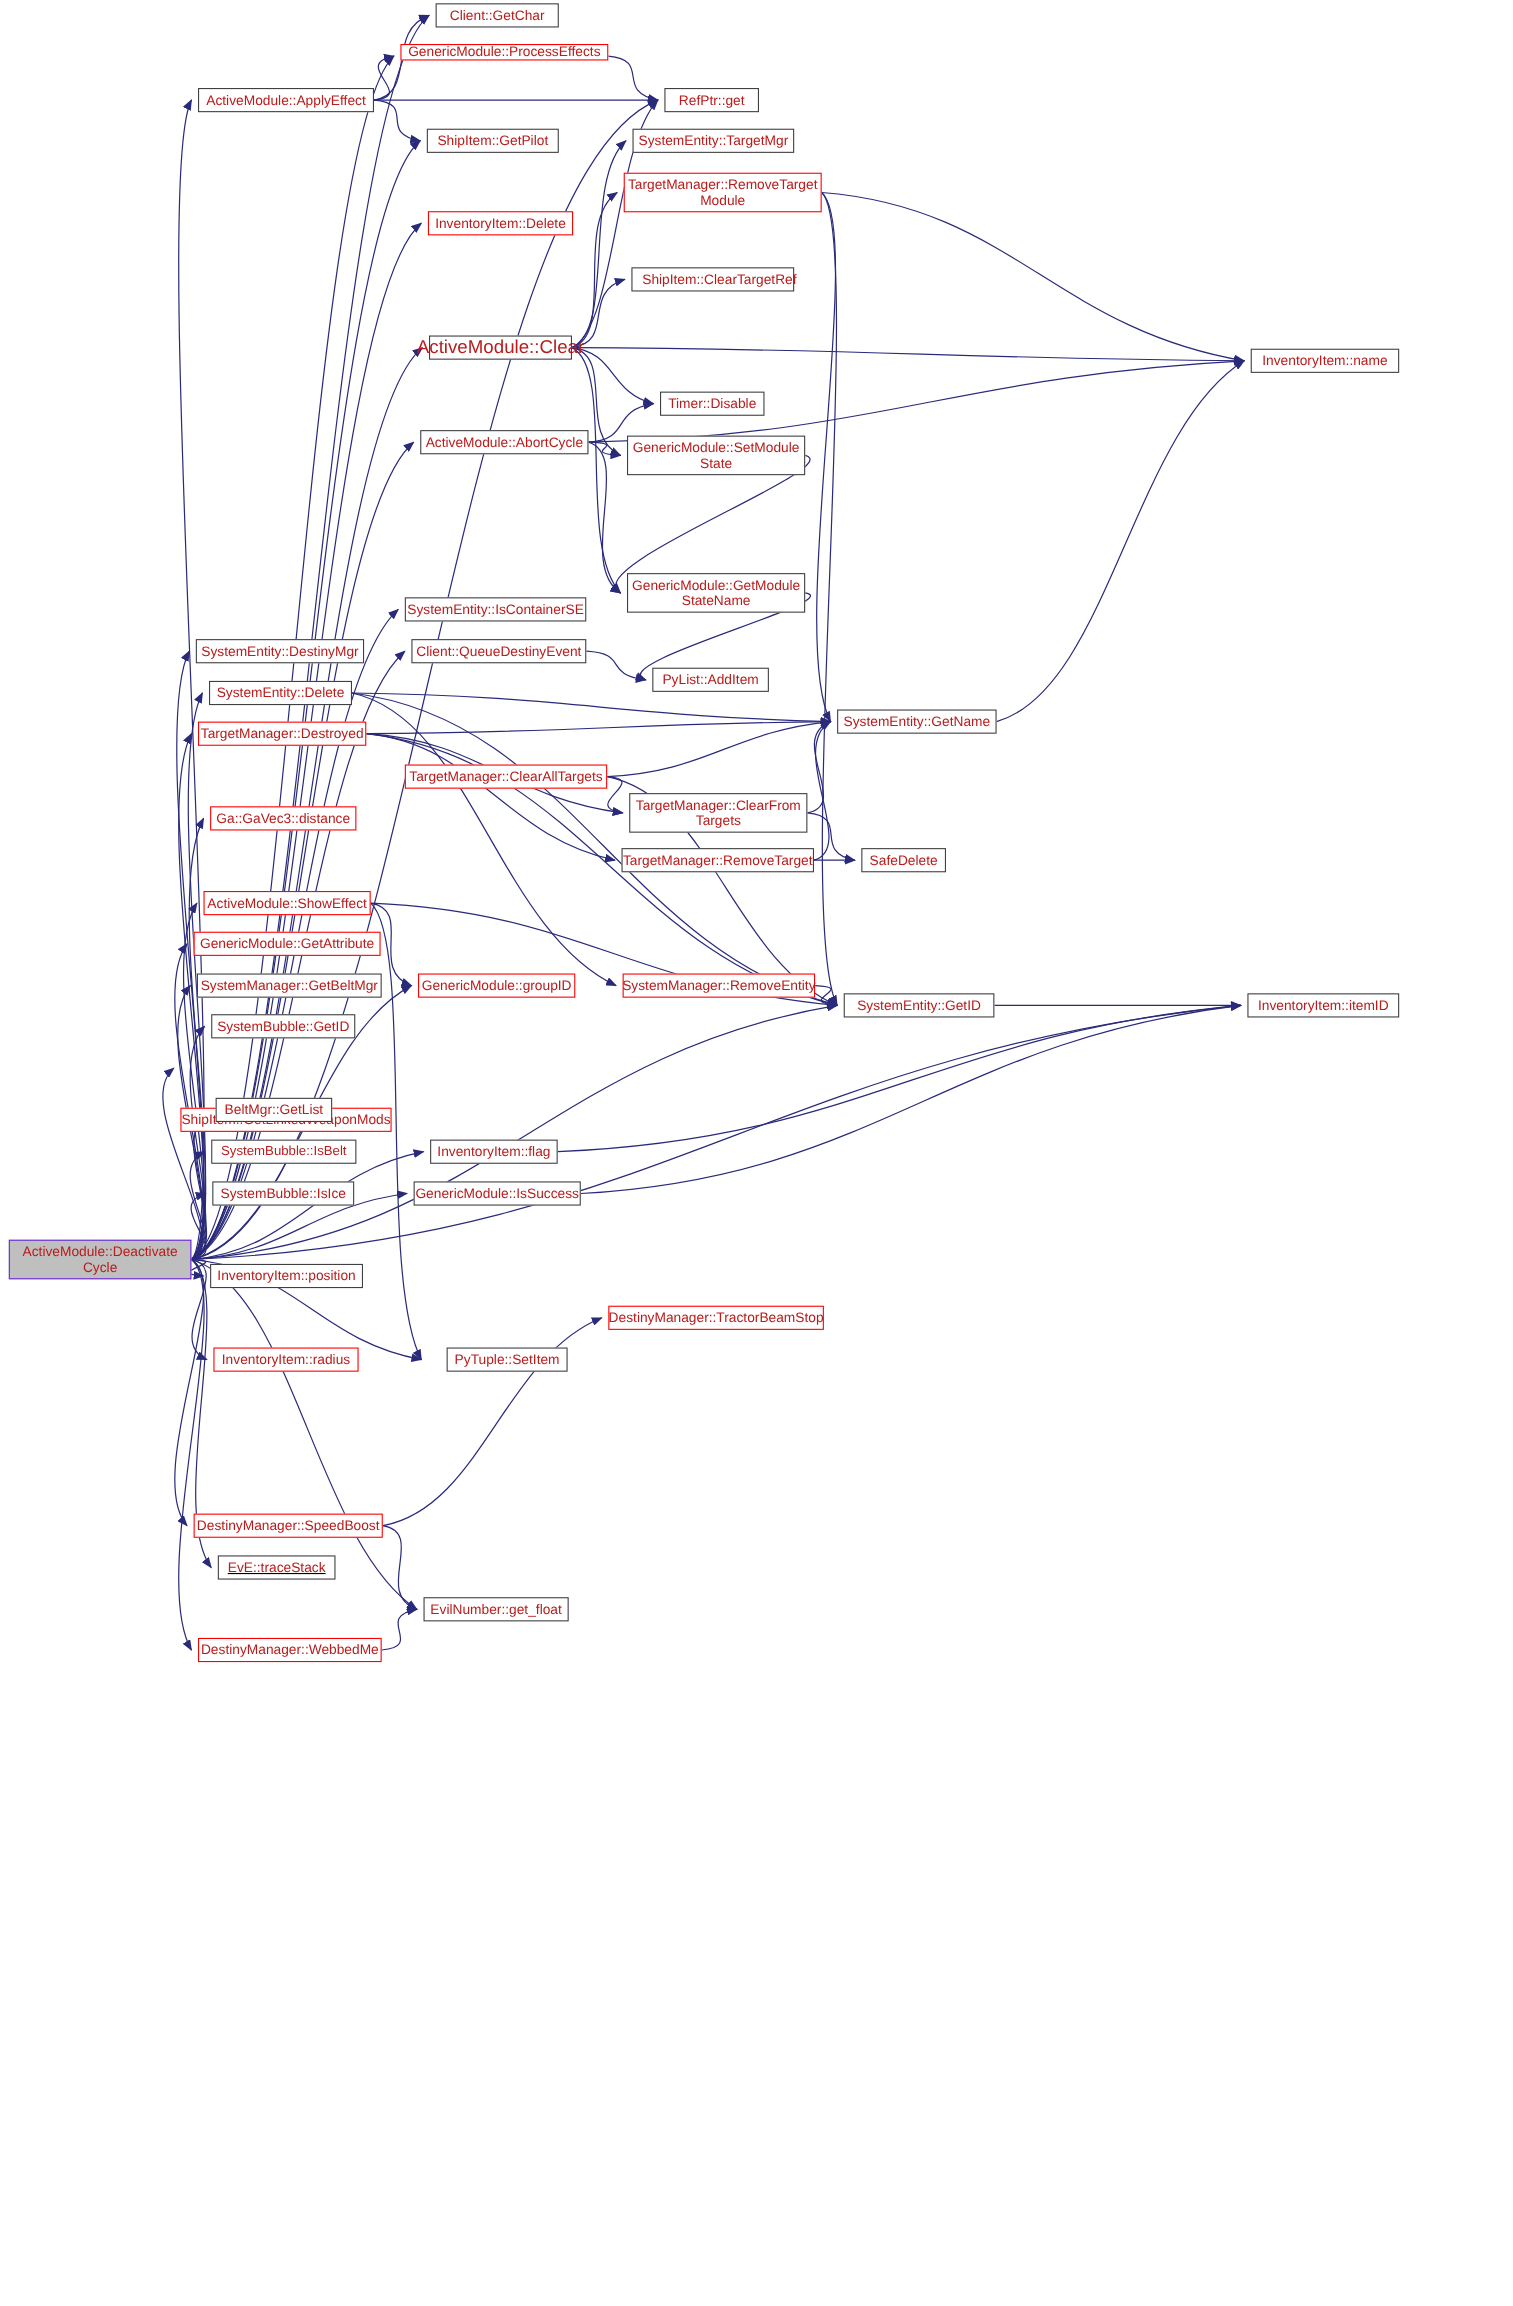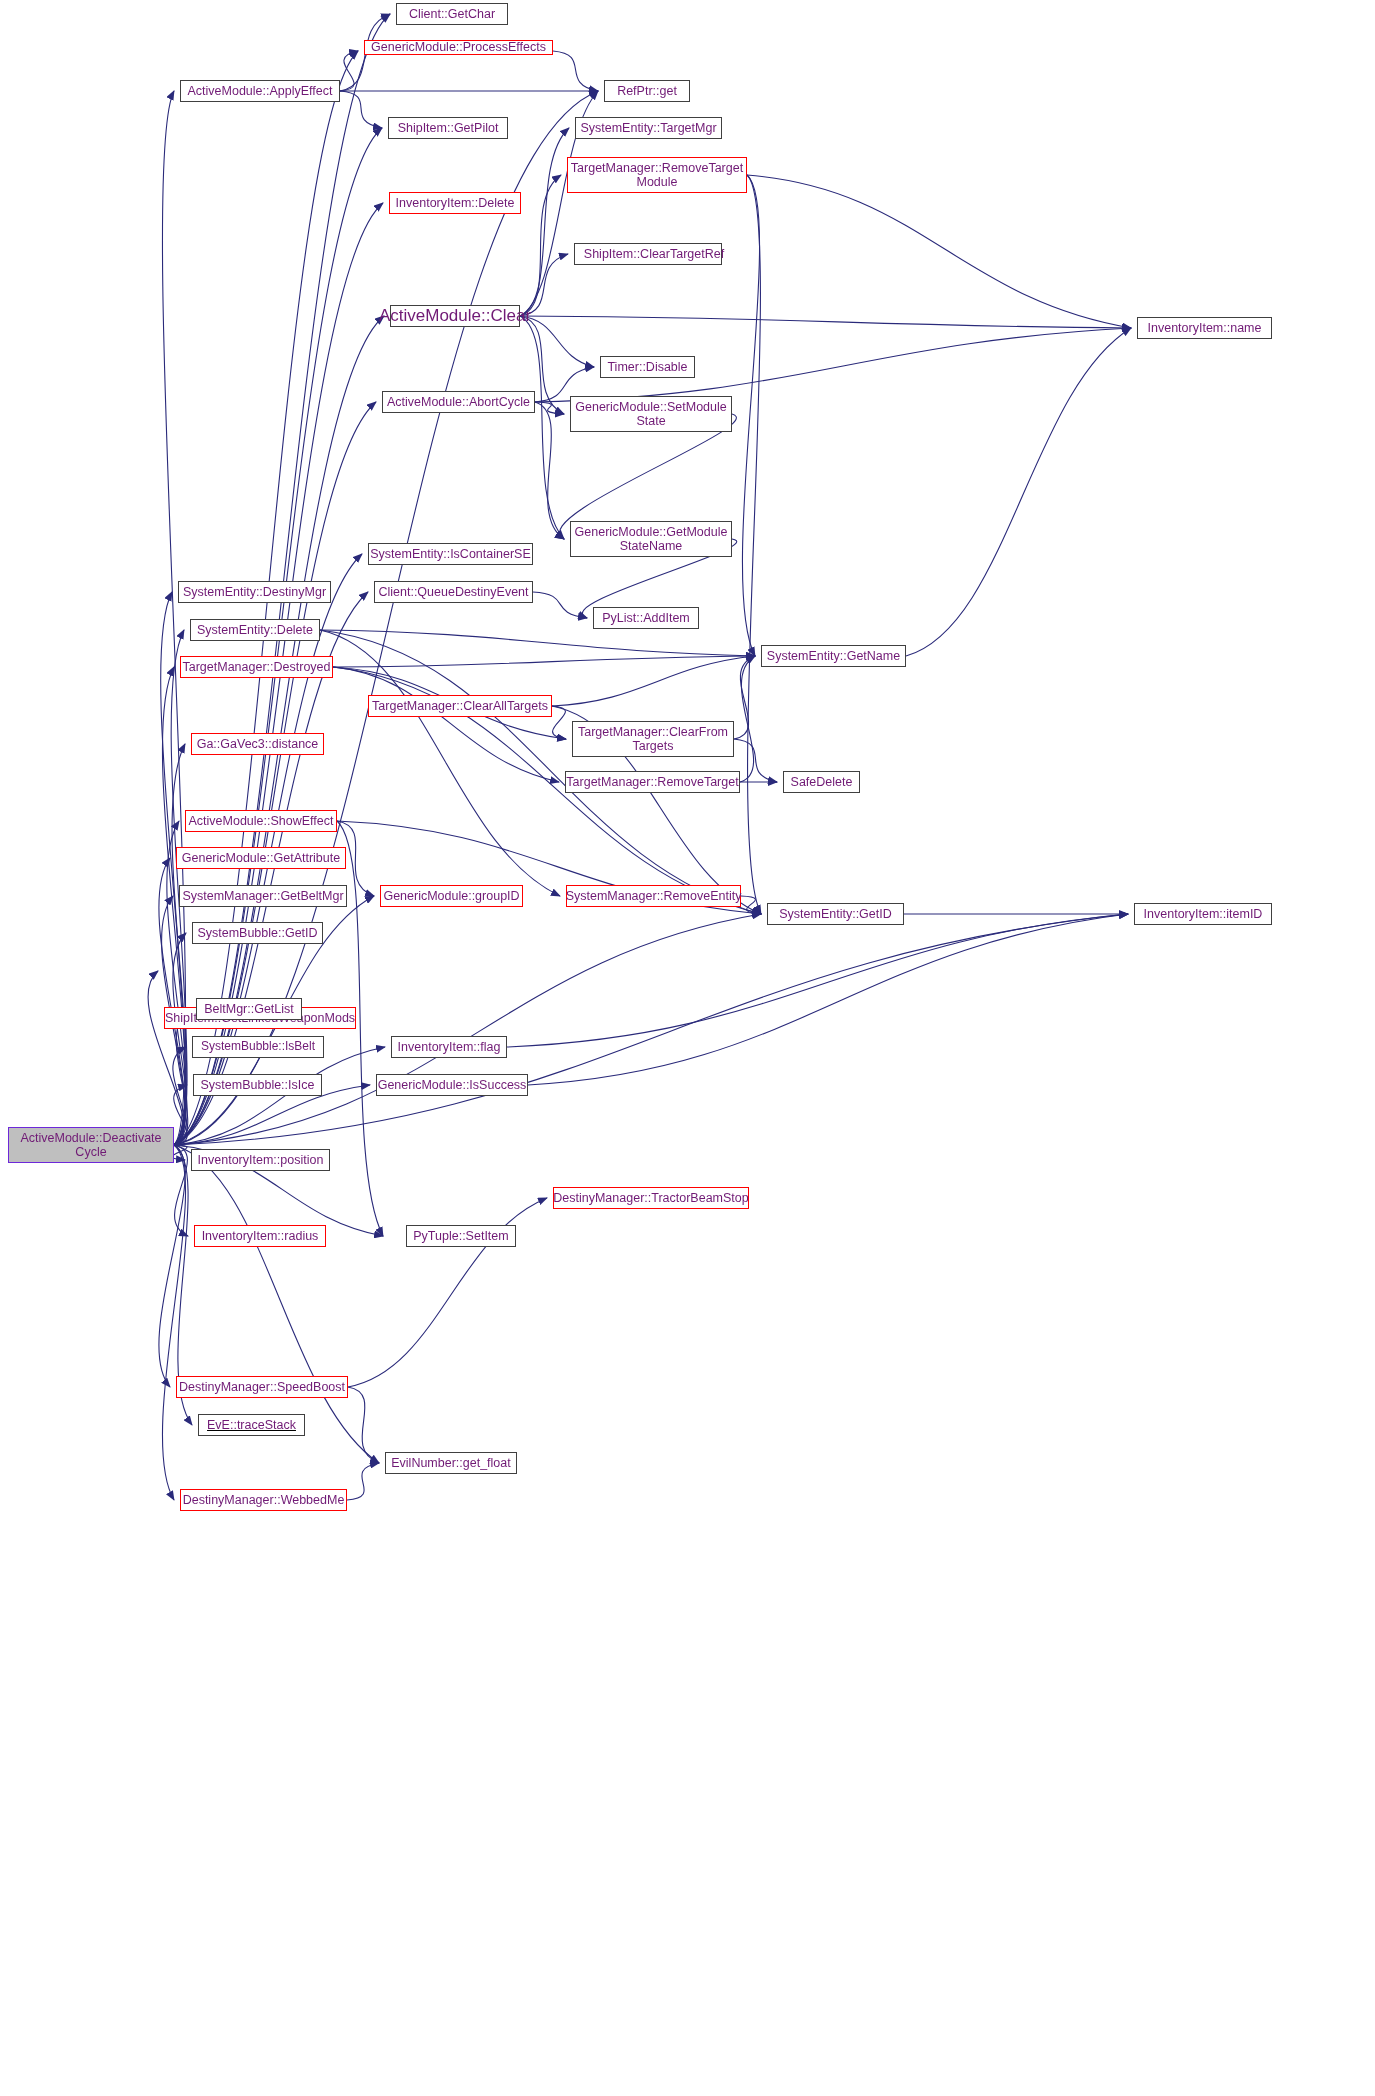--- a/index.html
+++ b/index.html
@@ -1,21 +1,21 @@
 <!DOCTYPE html>
 <html><head>
 <meta charset="utf-8">
 <style>
   html,body{margin:0;padding:0;background:#ffffff;}
   body{font-family:"Liberation Sans", sans-serif;}
   #canvas{position:relative;width:1375px;height:2096px;background:#fff;overflow:hidden;}
   svg#edges{position:absolute;left:0;top:0;width:1375px;height:2096px;}
   .node{position:absolute;box-sizing:border-box;display:flex;align-items:center;justify-content:center;
         text-align:center;background:#ffffff;line-height:1.15;}
-  .node span{display:block;padding:0 4px;color:#701a75;}
+  .node span{display:block;padding:0 4px;color:#b91c1c;}
   .n-black{border:1px solid #404040;}
   .n-red{border:1px solid #ff0000;}
   .n-root{border:1px solid #6d28d9;background:#bfbfbf;}
 </style>
 </head>
 <body>
 
 <div id="canvas">
   <svg id="edges" viewBox="0 0 1375 2096">
     <defs>

